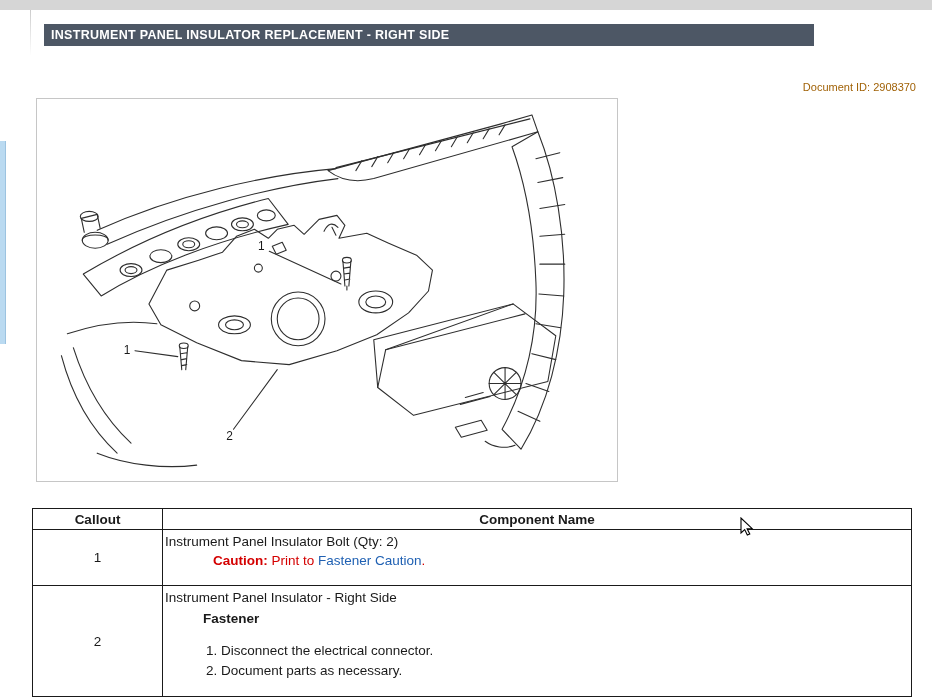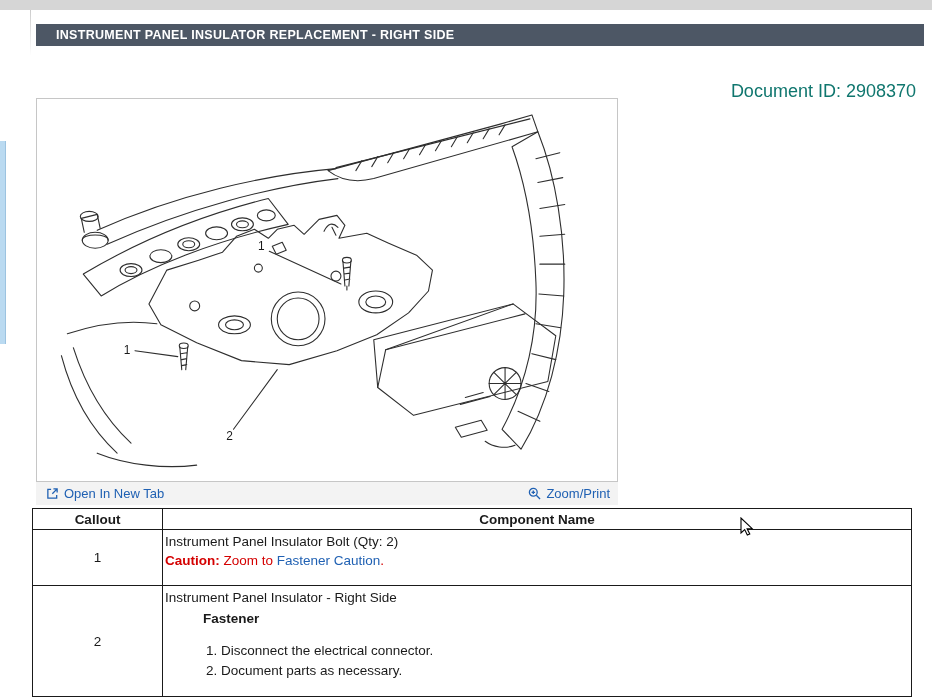--- a/index.html
+++ b/index.html
@@ -6,45 +6,45 @@
   html,body { width:932px; height:700px; background:#ffffff;
               font-family:"Liberation Sans", sans-serif; color:#1a1a1a; }
   .page { position:relative; width:932px; height:700px; background:#fff; overflow:hidden; }
 
   .chrome-strip { position:absolute; top:0; left:0; width:932px; height:10px; background:#d6d6d6; }
   .chrome-corner { position:absolute; top:10px; left:30px; width:1px; height:46px;
                    background:linear-gradient(#cccccc, rgba(204,204,204,0)); }
   .side-strip { position:absolute; top:141px; left:0; width:6px; height:203px;
                 background:#badaf1; border-right:1px solid #9cc3e0; }
 
-  .title-bar { position:absolute; top:24px; left:36px; width:888px; height:22px;
+  .title-bar { position:absolute; top:24px; left:44px; width:770px; height:22px;
                background:var(--header-bg, #4d5765); color:#ffffff;
                font-size:12.5px; font-weight:bold; line-height:22px;
-               padding-left:20px; letter-spacing:.3px; }
+               padding-left:7px; letter-spacing:.3px; }
 
-  .doc-id { position:absolute; top:81px; right:16px; font-size:18px; color:#0f766e; }
+  .doc-id { position:absolute; top:81px; right:16px; font-size:11px; color:#a16207; }
 
   .figure-panel { position:absolute; top:98px; left:36px; width:582px; }
   .figure-image { display:block; width:582px; height:384px; border:1px solid #c6c6c6; background:#fff; }
   .figure-links { display:flex; justify-content:space-between; align-items:center;
                   height:23px; padding:0 8px 0 10px; background:#f3f3f3; }
   .link { display:inline-flex; align-items:center; gap:5px;
           color:var(--link, #2061b3); font-size:13px; text-decoration:none; cursor:pointer; }
   .link svg { display:block; }
 
   table.comp-table { position:absolute; top:508px; left:32px; width:880px;
                      border-collapse:collapse; font-size:13.5px; }
   .comp-table th, .comp-table td { border:1px solid var(--table-border, #1a1a1a); }
   .comp-table th { height:21px; text-align:center; font-weight:bold; font-size:13.5px; padding:0; }
   th.callout-h { width:130px; }
   td.callout-c { text-align:center; vertical-align:middle; }
   td.comp-c { vertical-align:top; padding:2px 4px 15px 2px; line-height:19px; }
   tr.row1 td { height:50px; }
   tr.row2 td { height:97px; }
-  .caution-label { color:var(--caution-red, #d40000); font-weight:bold; }
+  .caution-label { color:var(--caution-red, #d40000); font-weight:bold;margin-left:48px; }
   .caution-text  { color:var(--caution-red, #d40000); }
   .caution-link  { color:var(--link, #2061b3); cursor:pointer; }
   .proc { font-weight:bold; margin:2px 0 13px 38px; }
   ol.steps { margin:0 0 0 34px; padding-left:22px; }
   ol.steps li { line-height:20px; }
 
   .cursor { position:absolute; left:739px; top:517px; width:20px; height:20px; pointer-events:none; }
 </style>
 </head>
 <body>
@@ -128,55 +128,34 @@
         <path d="M98 253 L141 259"></path>
         <path d="M197 332 L241 272"></path>
       </g>
       <g fill="#1a1a1a" font-size="12" text-anchor="middle">
         <text x="225" y="152">1</text>
         <text x="90" y="256">1</text>
         <text x="193" y="343">2</text>
       </g>
     </svg>
 
-    <div class="figure-links">
-      <a class="link">
-        <span>
-          <svg width="13" height="13" viewBox="0 0 14 14" fill="none" stroke="#2061b3" stroke-width="1.4">
-            <path d="M5.5 2.5 H2 V12 H11.5 V8.5"></path>
-            <path d="M8 2 H12 V6 M12 2 L6.8 7.2"></path>
-          </svg>
-        </span>
-        <span>Open In New Tab</span>
-      </a>
-      <a class="link">
-        <span>
-          <svg width="13" height="13" viewBox="0 0 14 14" fill="none" stroke="#2061b3" stroke-width="1.4">
-            <circle cx="5.7" cy="5.7" r="4.2"></circle>
-            <path d="M8.9 8.9 L13 13"></path>
-            <path d="M3.8 5.7 H7.6 M5.7 3.8 V7.6"></path>
-          </svg>
-        </span>
-        <span>Zoom/Print</span>
-      </a>
-    </div>
   </div>
 
   <table class="comp-table">
     <tbody>
         <tr>
       <th class="callout-h">Callout</th>
       <th class="comp-h">Component Name</th>
     </tr>
     <tr class="row1">
       <td class="callout-c">1</td>
       <td class="comp-c">
         <div>Instrument Panel Insulator Bolt (Qty: 2)</div>
         <div>
-          <span class="caution-label">Caution:</span><span class="caution-text"> Zoom to </span><span class="caution-link">Fastener Caution</span><span class="caution-text">.</span>
+          <span class="caution-label">Caution:</span><span class="caution-text"> Print to </span><span class="caution-link">Fastener Caution</span><span class="caution-text">.</span>
         </div>
       </td>
     </tr>
     <tr class="row2">
       <td class="callout-c">2</td>
       <td class="comp-c">
         <div>Instrument Panel Insulator - Right Side</div>
         <div class="proc">Fastener</div>
         <ol class="steps">
           <li>Disconnect the electrical connector.</li>

